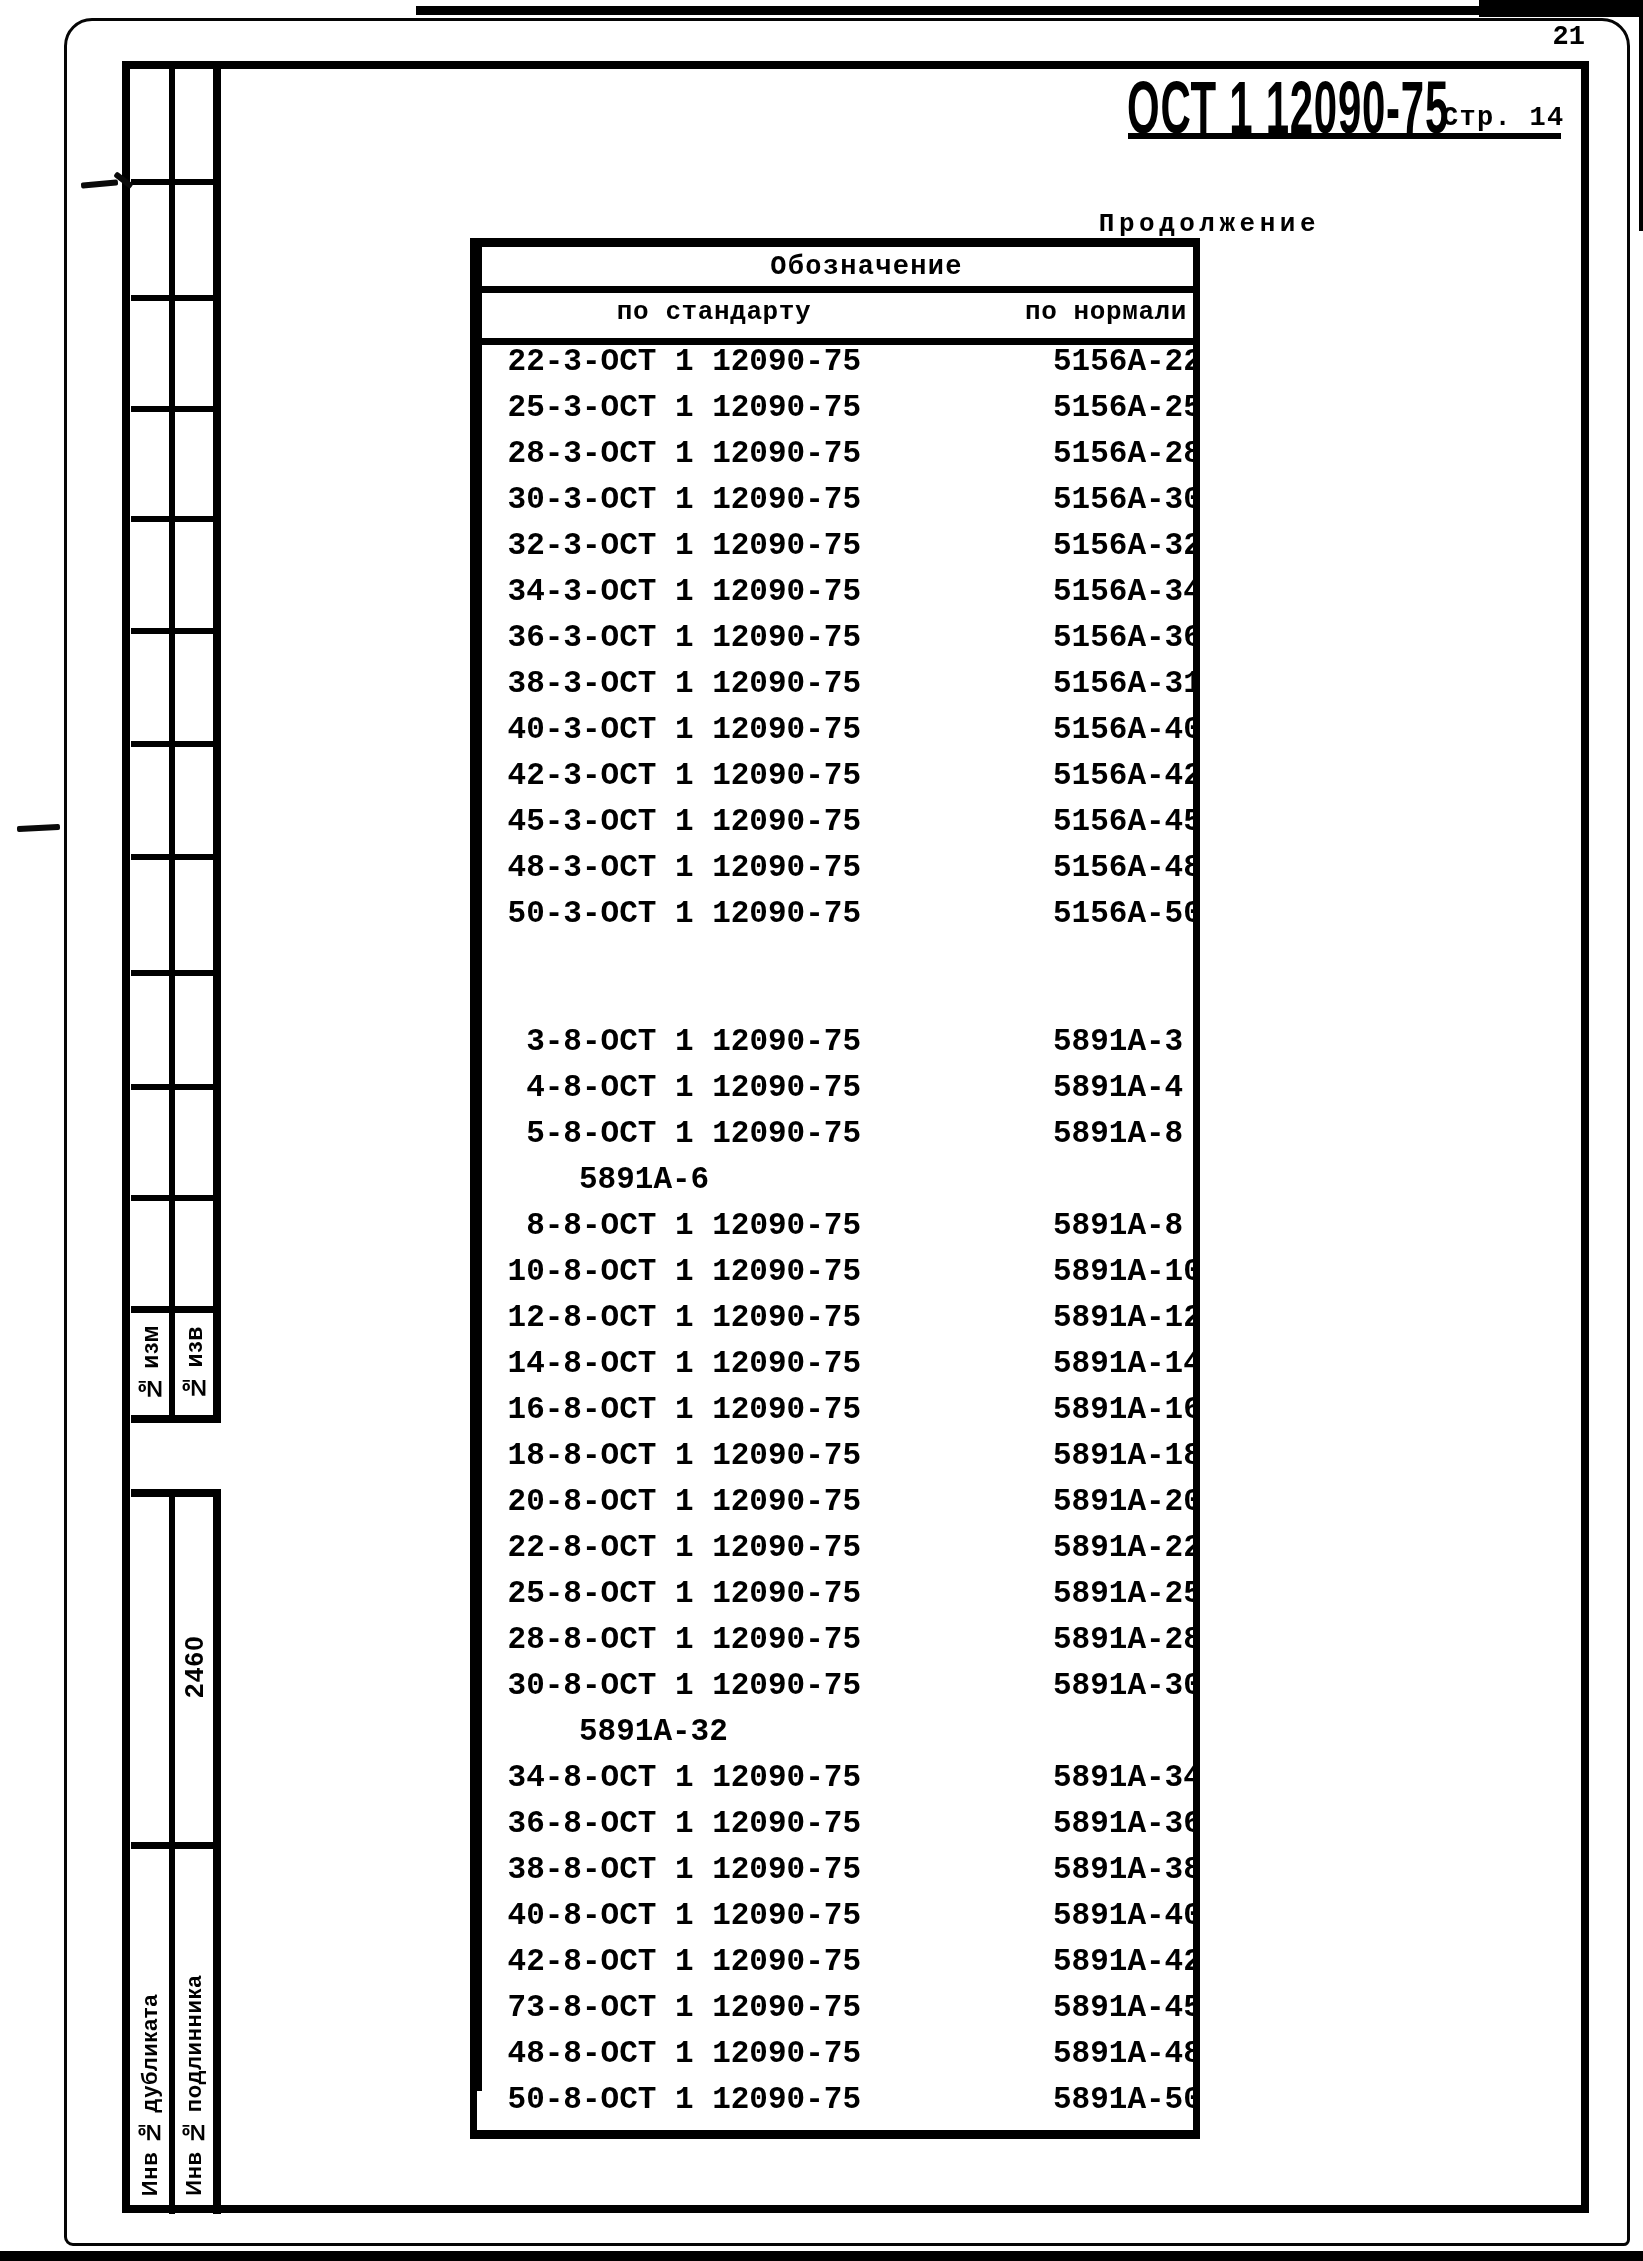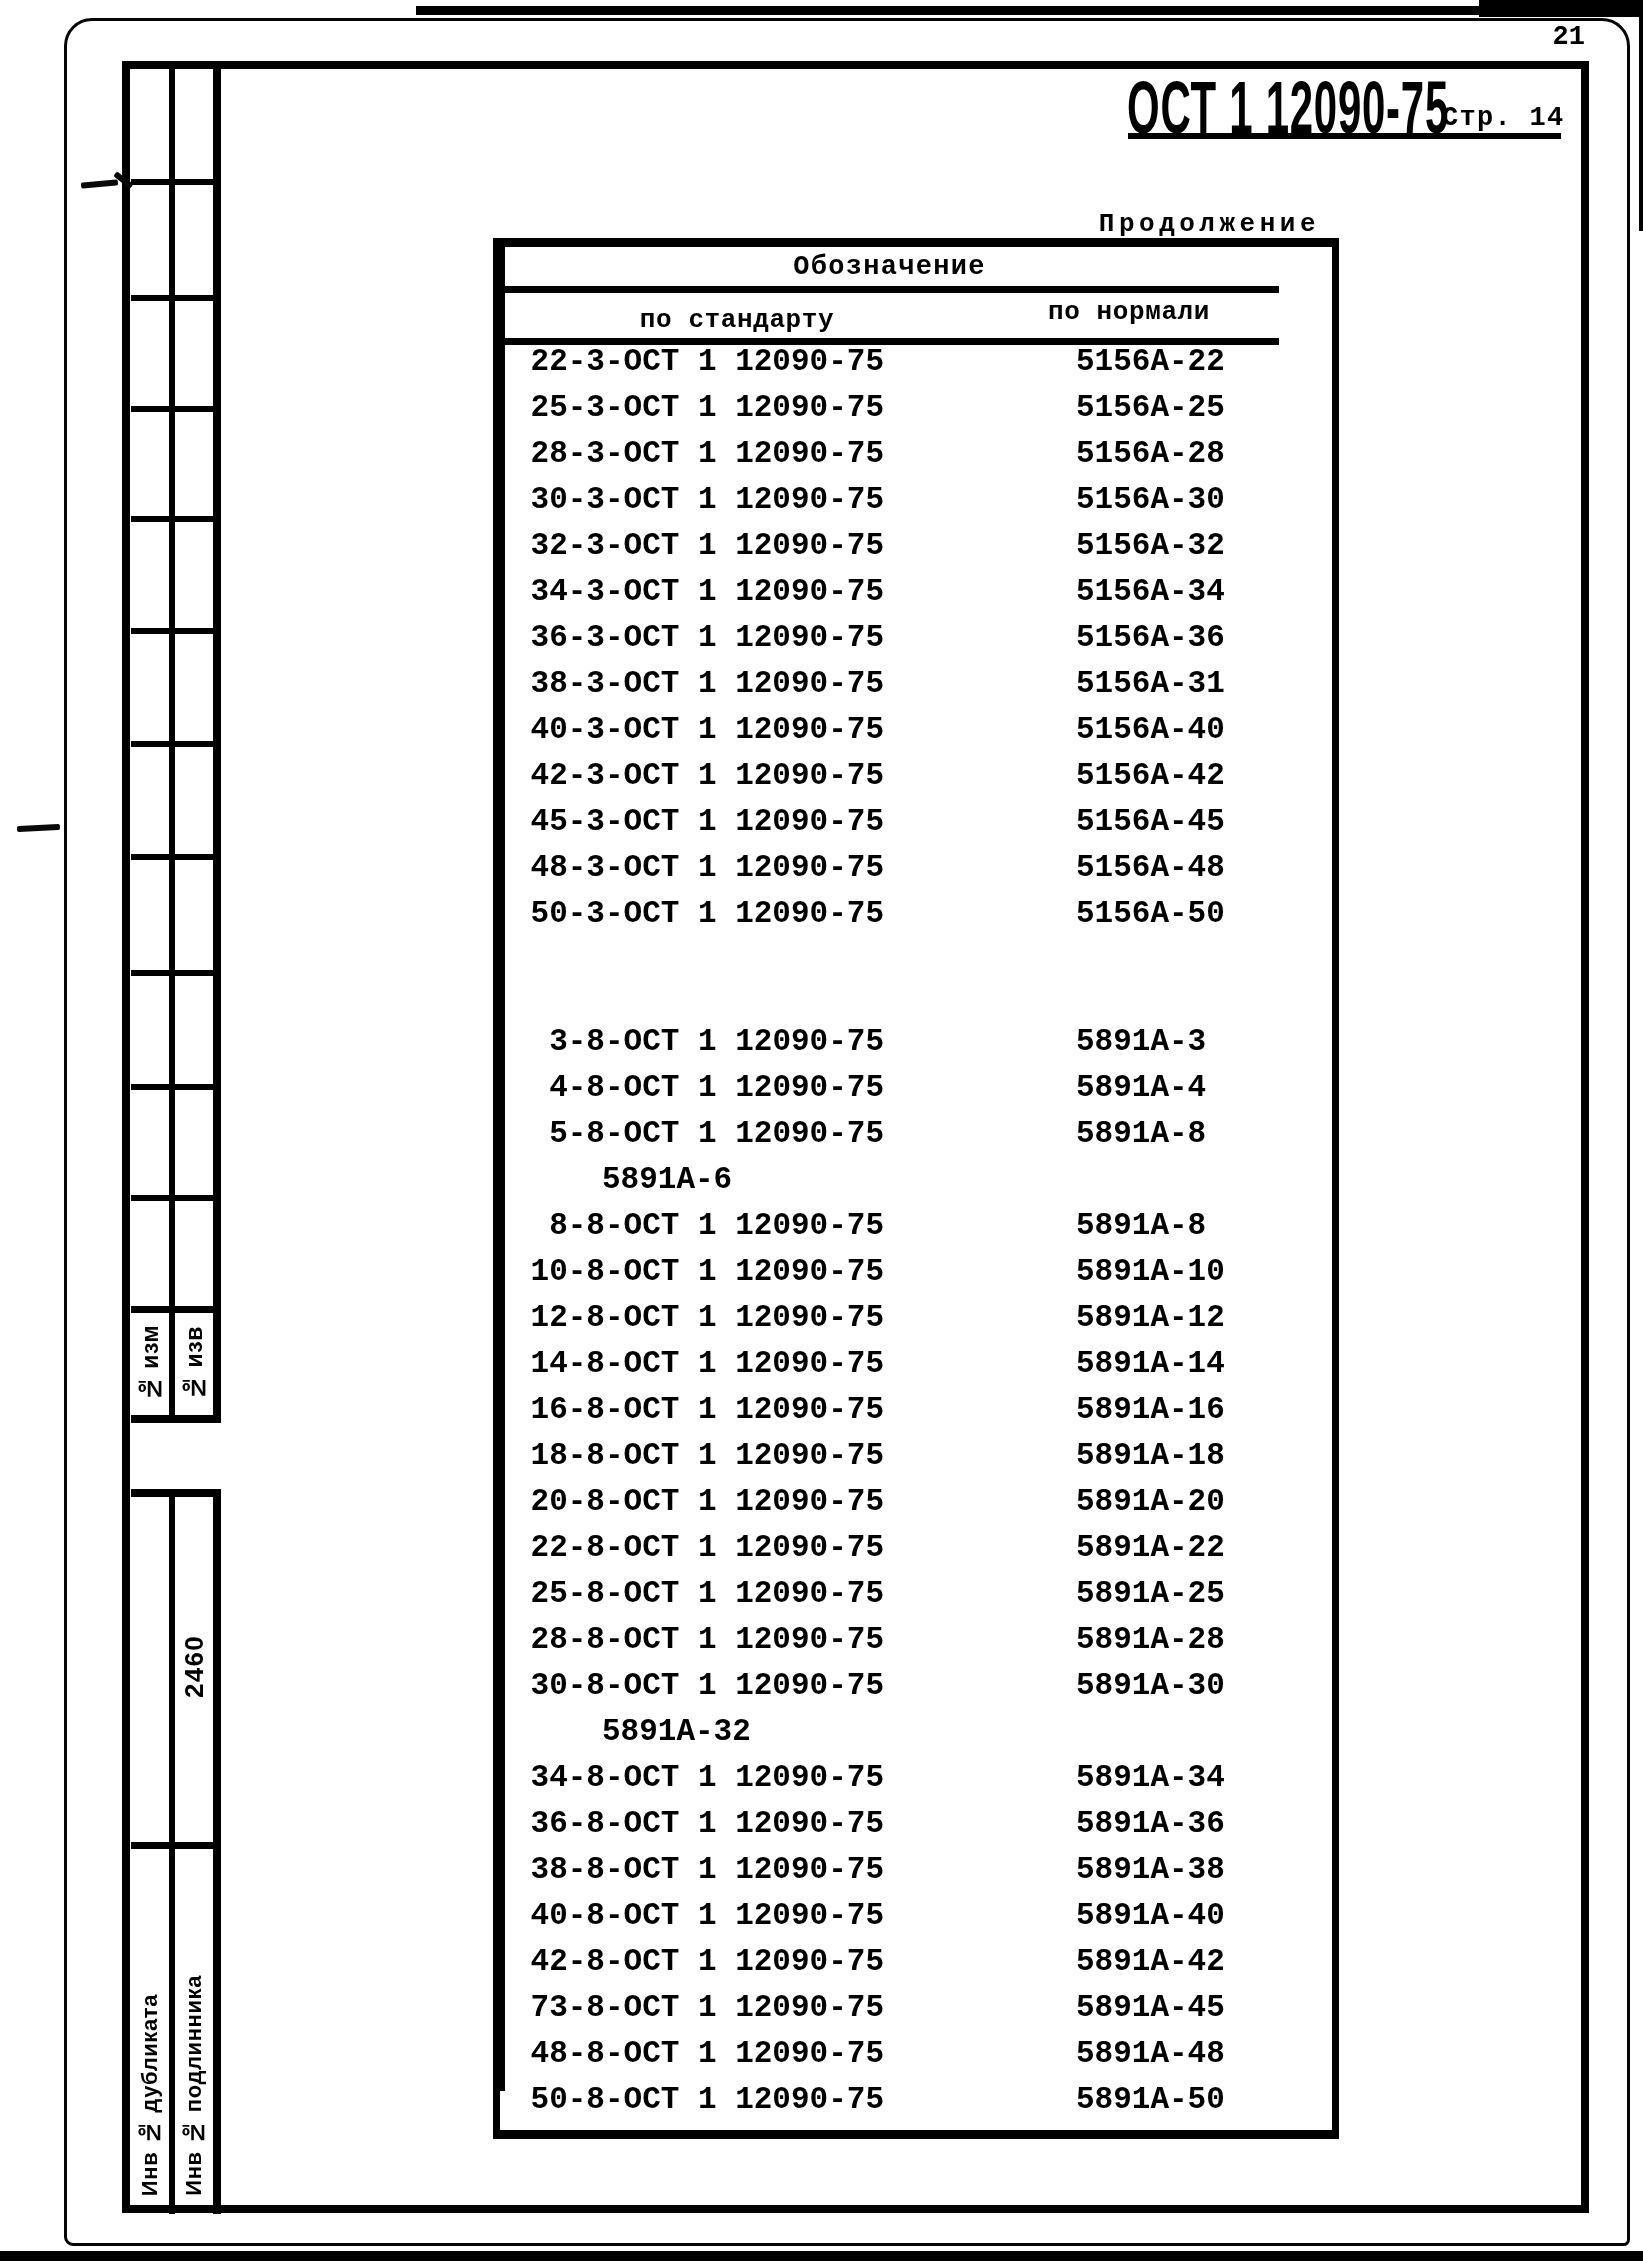--- a/index.html
+++ b/index.html
@@ -46,34 +46,34 @@
     position:absolute;left:1442px;top:103px;
     font:700 27px "Liberation Mono", monospace;letter-spacing:1.3px;white-space:nowrap;
   }
   .title-underline{position:absolute;left:1128px;top:133px;width:433px;height:5.8px;background:#000;}
   .continuation{
     position:absolute;left:997px;top:209px;width:323px;text-align:right;
     font:700 26px "Liberation Mono", monospace;letter-spacing:4.5px;white-space:nowrap;
   }
   
   .std-table{
-    position:absolute;left:493px;top:238px;width:846px;height:1901px;
+    position:absolute;left:470px;top:238px;width:730px;height:1901px;
     border:7px solid #000;border-top-width:9px;border-bottom-width:9px;
     box-sizing:border-box;overflow:hidden;
   }
   .std-table .hline{left:0;width:779px;height:7px;}
   .std-table .vdiv{left:474px;width:5.2px;background:#000;}
   .th-group{
     position:absolute;left:0;top:0;width:779px;height:39px;
     display:flex;align-items:center;justify-content:center;
     font:700 27px "Liberation Mono", monospace;letter-spacing:1.3px;
   }
   .th-col{position:absolute;top:39px;height:52px;display:flex;align-items:center;justify-content:center;
     font:700 26px "Liberation Mono", monospace;letter-spacing:0.6px;}
-  .th-col.c1{left:0;width:474px;margin-top:8px;}
+  .th-col.c1{left:0;width:474px;}
   .th-col.c2{left:479px;width:300px;}
   .rows-block{position:absolute;left:0;width:779px;}
   .t-row{height:46px;display:flex;align-items:center;font:700 31px "Liberation Mono", monospace;}
   .t-row .c1{width:474px;text-align:right;padding-right:90px;box-sizing:border-box;white-space:nowrap;}
   .t-row .c2{flex:1;padding-left:102px;box-sizing:border-box;white-space:nowrap;}
   
   .tick{position:absolute;background:#0a0a0a;border-radius:1.9px;}
 </style>
 </head>
 <body>

